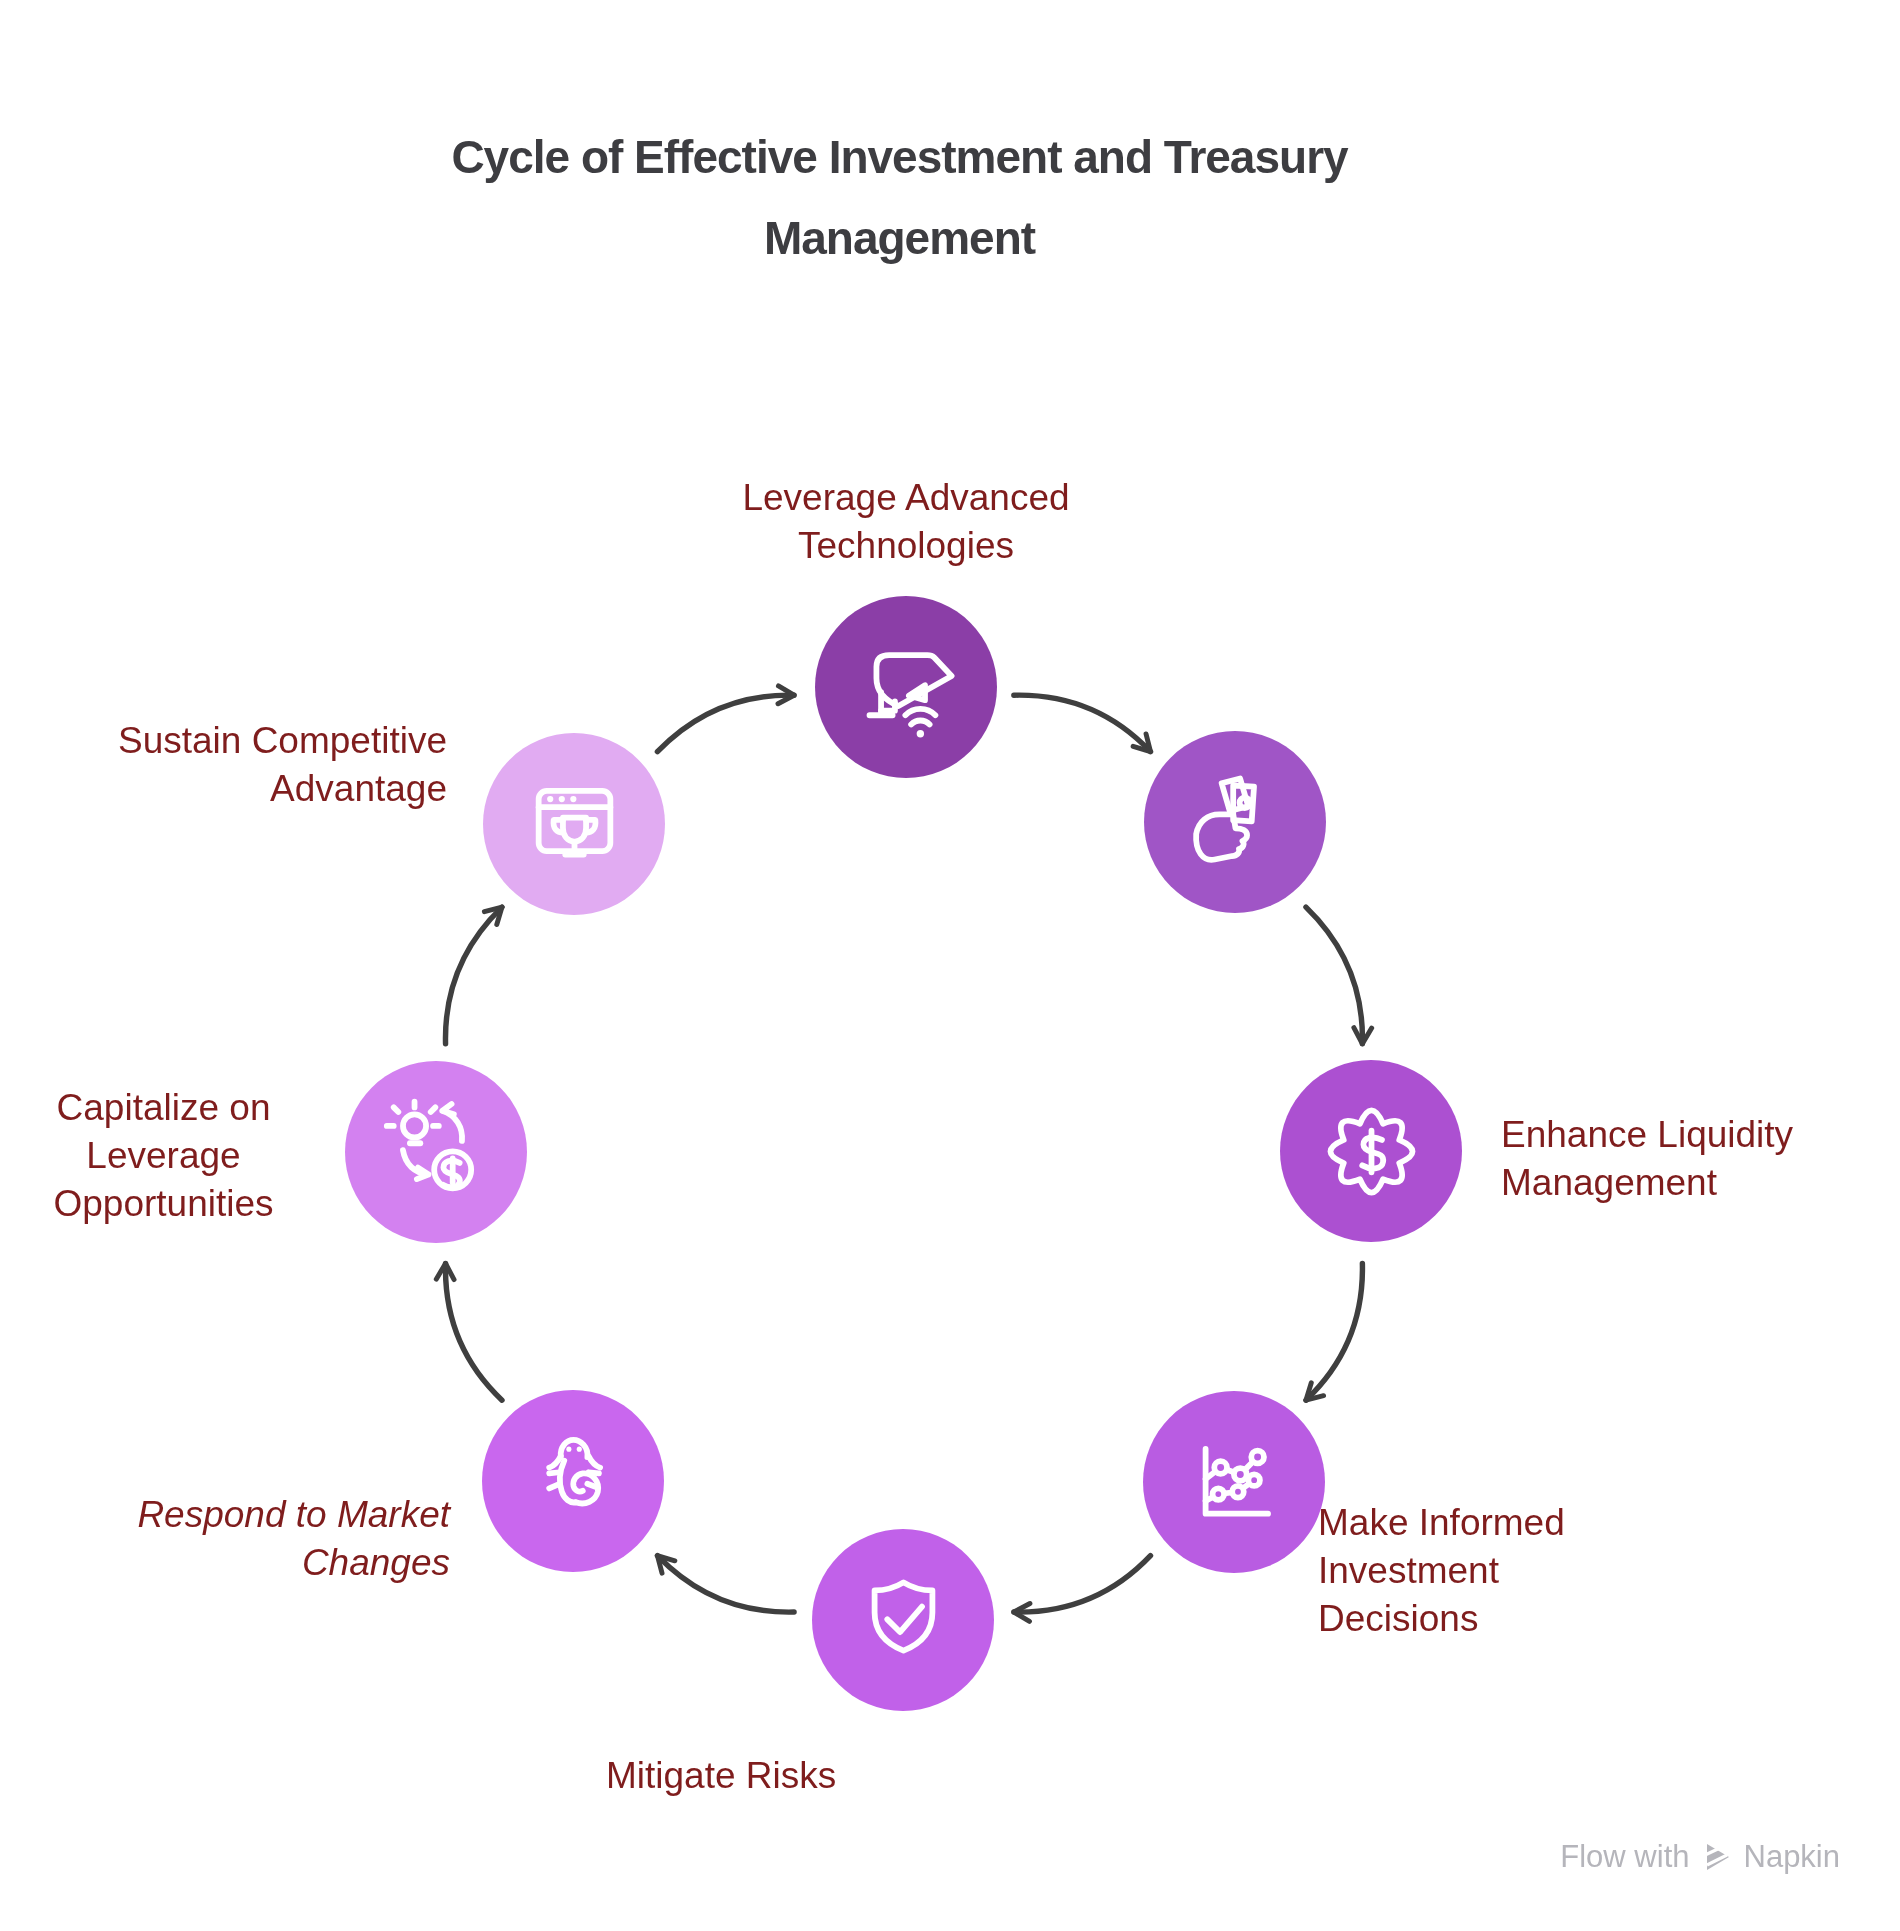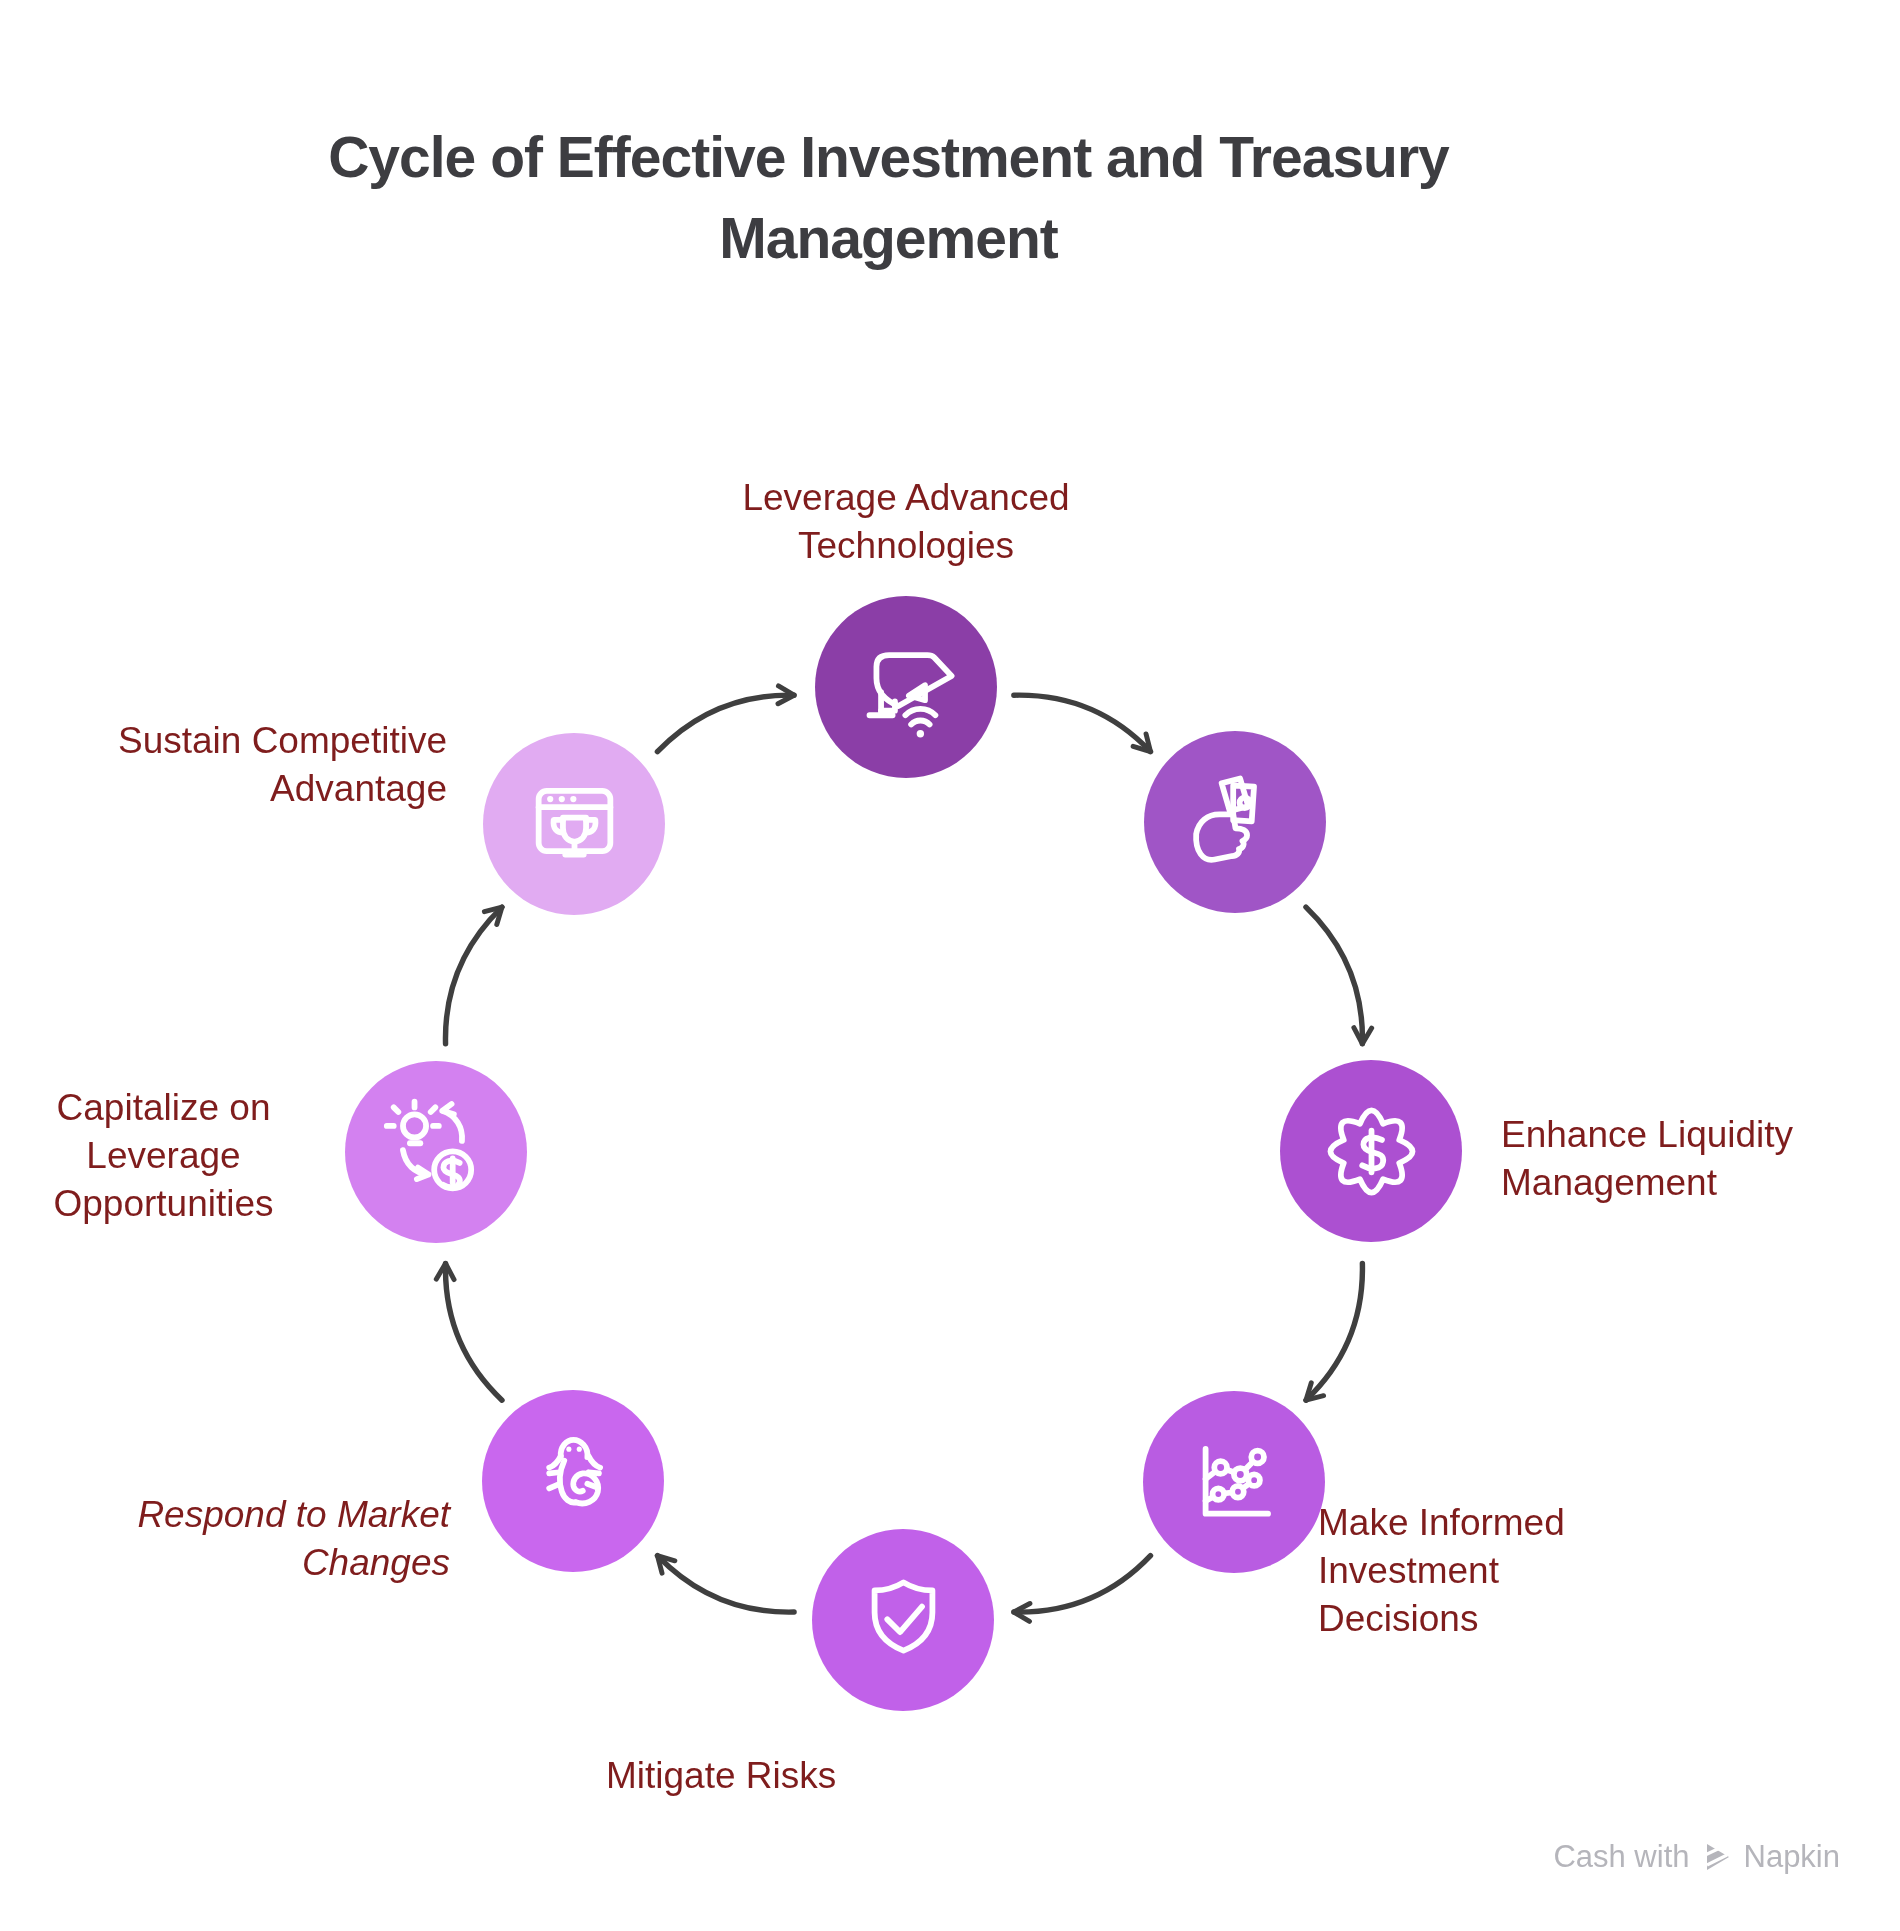--- a/index.html
+++ b/index.html
@@ -1,19 +1,19 @@
 <!DOCTYPE html>
 <html><head>
 <meta charset="utf-8">
 <style>
   html,body{margin:0;padding:0;background:#fff;}
   .canvas{position:relative;width:1901px;height:1932px;background:#fff;overflow:hidden;
           font-family:"Liberation Sans","DejaVu Sans",sans-serif;}
-  .title{position:absolute;left:225px;top:117px;width:1327px;text-align:center;
-         font-size:57px;line-height:81px;font-weight:bold;letter-spacing:-1px;color:#3d3d41;}
+  .title{position:absolute;left:236px;top:117px;width:1327px;text-align:center;
+         font-size:46px;line-height:81px;font-weight:bold;letter-spacing:-1px;color:#3d3d41;}
   .title span{display:block;}
   .arrows{position:absolute;left:0;top:0;width:1901px;height:1932px;pointer-events:none;}
   .node-circle{position:absolute;width:182px;height:182px;border-radius:50%;
                display:flex;align-items:center;justify-content:center;}
   .node-circle svg{width:111px;height:111px;}
   .ic{stroke:#fff;stroke-width:5;fill:none;stroke-linecap:round;stroke-linejoin:round;}
   .n0{left:815px;top:596px;}
   .n1{left:1144px;top:731px;}
   .n2{left:1280px;top:1060px;}
   .n3{left:1143px;top:1391px;}
@@ -190,21 +190,21 @@
     <span>Capitalize on</span>
     <span>Leverage</span>
     <span>Opportunities</span>
   </div>
   <div class="nlabel l7">
     <span>Sustain Competitive</span>
     <span>Advantage</span>
   </div>
 
   <div class="footer">
-    <span>Cash with</span>
+    <span>Flow with</span>
     <svg class="logo" viewBox="0 0 34 34">
       <path d="M7 4 L29 17 L7 30 Z" fill="#b5b5bb"></path>
       <path d="M3 16 L22 7" stroke="#fff" stroke-width="3.2"></path>
       <path d="M7 25 L27 15" stroke="#fff" stroke-width="3.2"></path>
     </svg>
     <span>Napkin</span>
   </div>
 
 </div>
 

